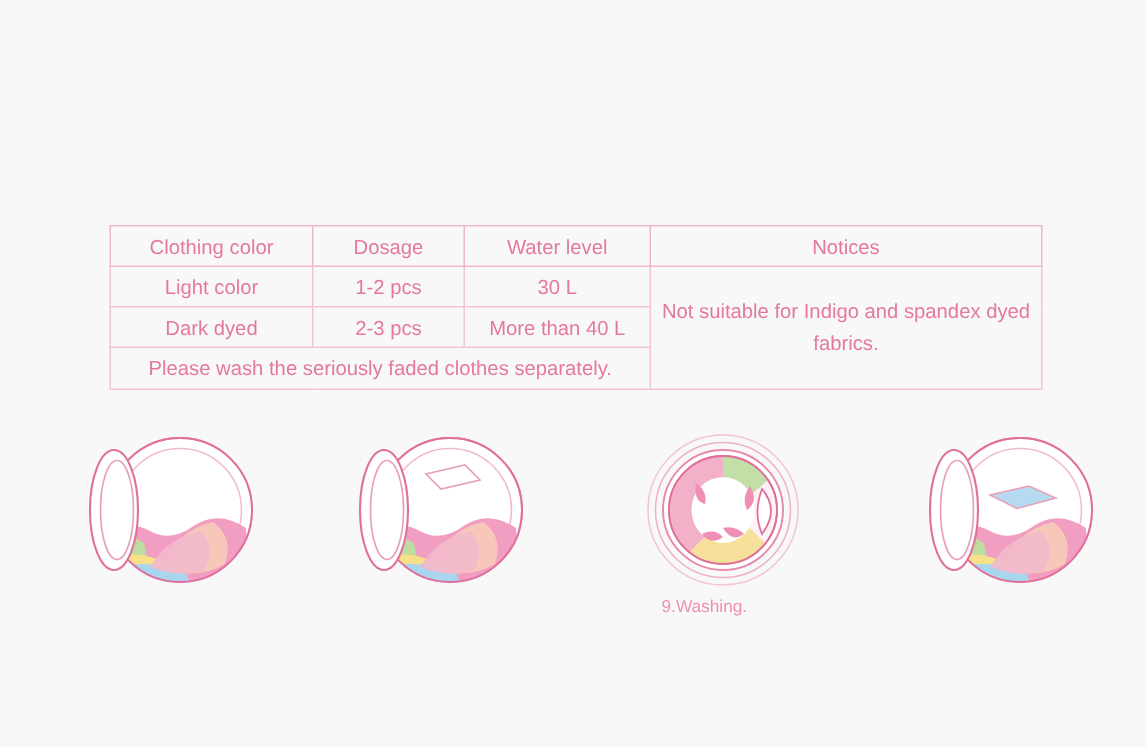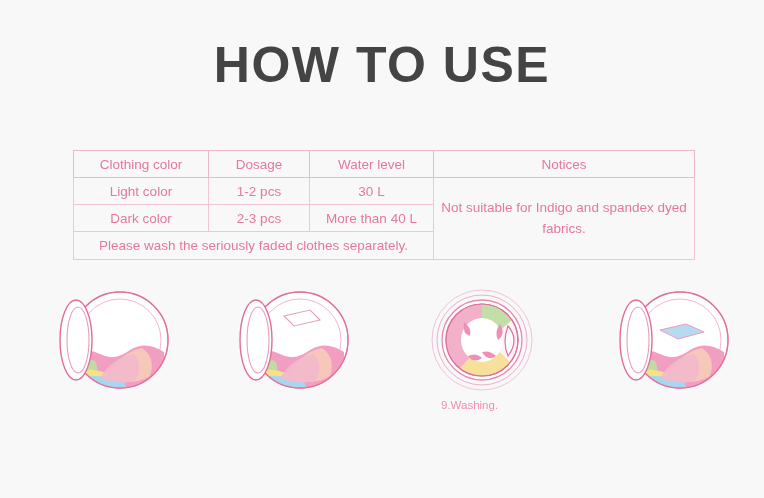--- a/index.html
+++ b/index.html
@@ -99,38 +99,37 @@
   .cap1 { left: 24px;  top: 398px; }
   .cap2 { left: 197px; top: 398px; }
   .cap3 { left: 441px; top: 398px; }
   .cap4 { left: 541px; top: 398px; text-align: center; white-space: normal; width: 224px;}
 </style>
 </head>
 <body>
 
 <div id="page">
 
-  <div class="title">HOW TO USE</div>
 
   <table class="usage-table">
     <tbody>
       <tr>
         <td class="col-a outer">Clothing color</td>
         <td class="col-b outer">Dosage</td>
         <td class="col-c outer">Water level</td>
         <td class="col-d outer">Notices</td>
       </tr>
       <tr>
         <td class="col-a">Light color</td>
         <td class="col-b">1-2 pcs</td>
         <td class="col-c">30 L</td>
         <td class="col-d notices-cell" rowspan="3">Not suitable for Indigo and spandex dyed fabrics.</td>
       </tr>
       <tr>
-        <td class="col-a">Dark color</td>
+        <td class="col-a">Dark dyed</td>
         <td class="col-b">2-3 pcs</td>
         <td class="col-c">More than 40 L</td>
       </tr>
       <tr class="span-row">
         <td colspan="3">Please wash the seriously faded clothes separately.</td>
       </tr>
     </tbody>
   </table>
 
   <div class="steps">

